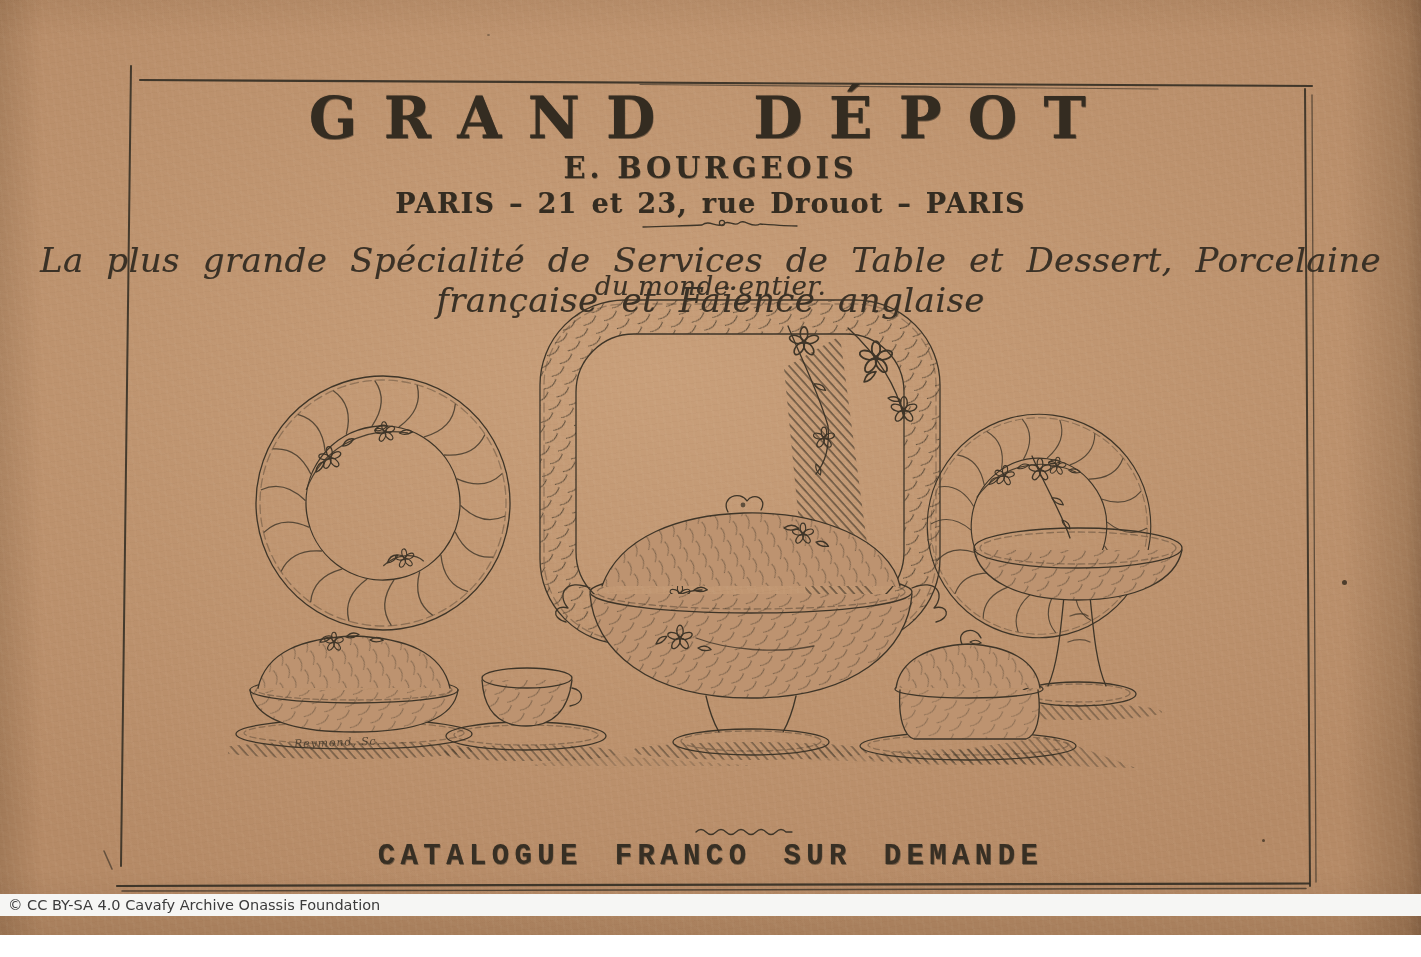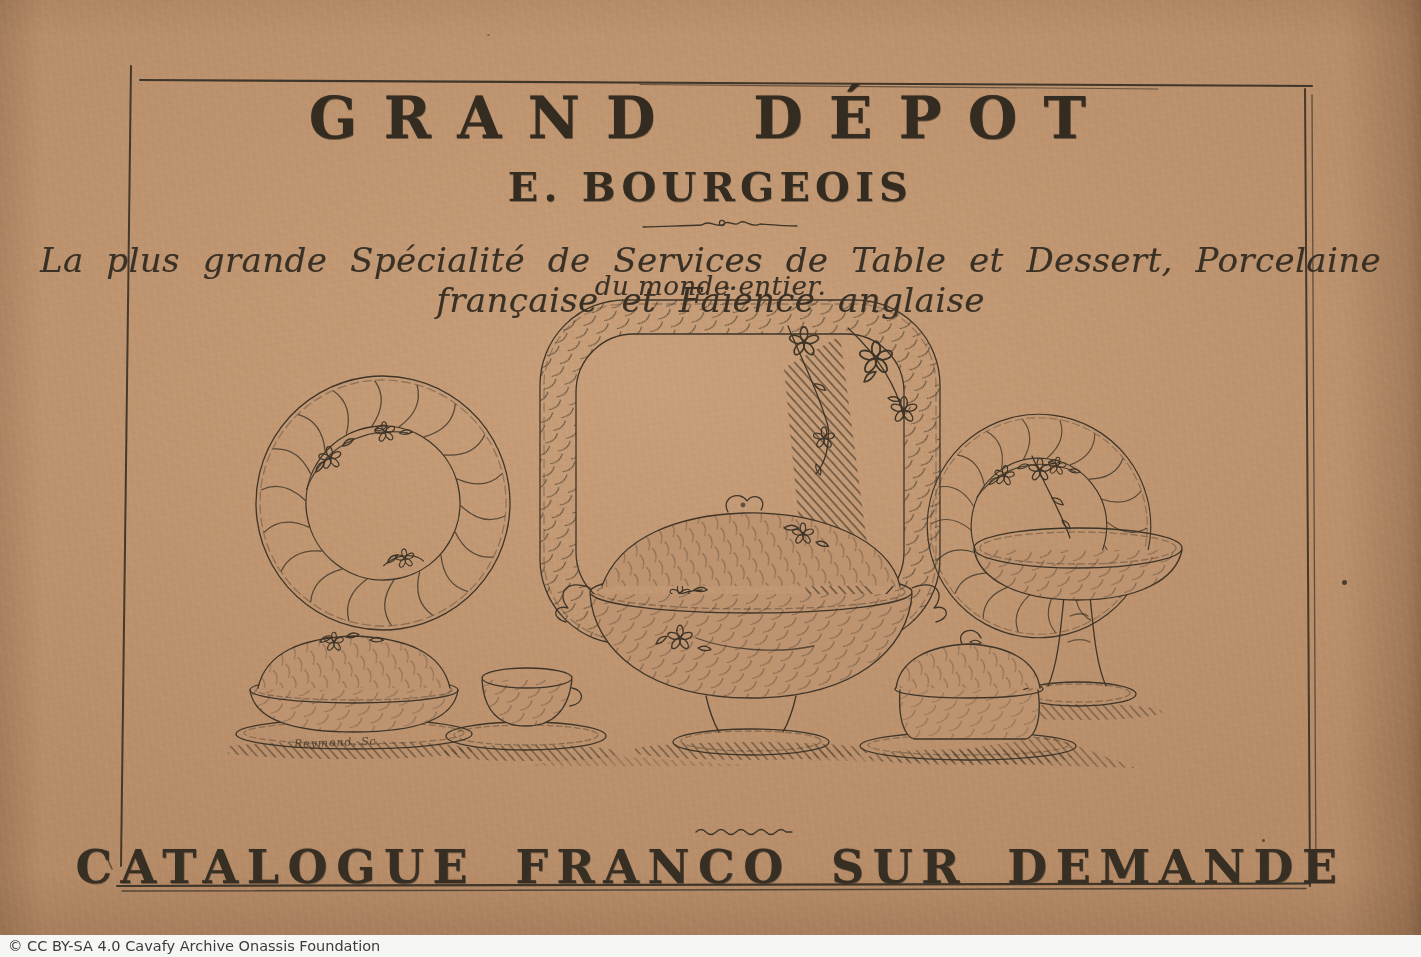--- a/index.html
+++ b/index.html
@@ -24,23 +24,22 @@
       repeating-linear-gradient(-7deg, rgba(74,50,28,.05) 0 1px, rgba(0,0,0,0) 1px 6px),
       repeating-linear-gradient(31deg, rgba(255,244,226,.04) 0 3px, rgba(0,0,0,0) 3px 11px);
   }
   .speck{position:absolute;border-radius:50%;background:#33291d;}
   .txt{position:absolute;left:0;width:1421px;text-align:center;color:#342c21;}
   .title{
     top:84px;font-size:57px;font-weight:bold;letter-spacing:.46em;word-spacing:.45em;
     text-shadow:.6px .7px 0 rgba(52,44,33,.55), 0 0 1px rgba(52,44,33,.35);
   }
   .subtitle{
-    top:151px;font-size:40px;font-weight:bold;letter-spacing:.13em;
+    top:151px;font-size:29px;font-weight:bold;letter-spacing:.13em;
     text-shadow:.5px .5px 0 rgba(52,44,33,.45);
-    margin-top:12px;
   }
   .address{
     top:188px;font-size:27px;font-weight:bold;letter-spacing:.045em;word-spacing:.12em;
     text-shadow:.4px .4px 0 rgba(52,44,33,.4);
   }
   .tagline1{
     top:240px;font-size:34px;font-style:italic;font-weight:500;letter-spacing:.012em;word-spacing:.34em;
     color:#3a3126;text-shadow:.4px .4px 0 rgba(58,49,38,.35);
   }
   .tagline2{
@@ -51,32 +50,32 @@
     top:769px;font-family:"DejaVu Sans", sans-serif;font-size:27px;font-weight:700;
     letter-spacing:.02em;word-spacing:.42em;color:#37302a;
     text-shadow:.4px .5px 0 rgba(55,48,42,.4);
   }
   .models{
     top:805px;font-family:"DejaVu Sans", sans-serif;font-size:19px;font-weight:700;
     letter-spacing:.14em;word-spacing:.65em;color:#3a332c;
     text-shadow:.3px .4px 0 rgba(58,51,44,.4);
   }
   .catalogue{
-    top:840px;font-size:46px;font-weight:bold;letter-spacing:.185em;word-spacing:.32em;
-    color:#372f24;text-shadow:.6px .6px 0 rgba(55,47,36,.5), 0 0 1px rgba(55,47,36,.3);
+    top:840px;font-size:29px;font-weight:bold;letter-spacing:.185em;word-spacing:.32em;
+    color:#372f24;text-shadow:.6px .6px 0 rgba(55,47,36,.5), 0 0 1px rgba(55,47,36,.3);font-family:Liberation Mono, monospace;
   }
   .signature{
     position:absolute;left:294px;top:736px;font-size:11px;font-style:italic;
     color:#43392b;transform:rotate(-2deg);letter-spacing:.08em;opacity:.85;
   }
   .ornament{position:absolute;left:640px;top:214px;}
   .wavy{position:absolute;left:694px;top:826px;}
   .frame-svg,.illus-svg{position:absolute;pointer-events:none;}
   .footer{
-    position:absolute;left:0;top:935px;width:1421px;height:22px;background:#f6f6f4;
+    position:absolute;left:0;top:894px;width:1421px;height:22px;background:#f6f6f4;
     font-family:"DejaVu Sans", sans-serif;font-size:14.5px;color:#3b3b3b;
     display:flex;align-items:center;padding-left:8px;box-sizing:border-box;
   }
   .ln{stroke:#3e3528;fill:none;stroke-width:1.3;stroke-linecap:round;stroke-linejoin:round;}
 </style>
 </head>
 <body>
 
 <div class="page">
 
@@ -88,20 +87,21 @@
       <path d="M104,851 L112,869" stroke-width="1.6" opacity=".6"></path>
       <path d="M1305,89 L1310,886" stroke-width="2" opacity=".85"></path>
       <path d="M1312,95 L1316,882" stroke-width="1.3" opacity=".65"></path>
       <path d="M117,886 L1309,883.5" stroke-width="2.2" opacity=".88"></path>
       <path d="M122,891 L1306,888.5" stroke-width="1.5" opacity=".7"></path>
     </g>
   </svg>
 
   <div class="txt title">GRAND DÉPOT</div>
   <div class="txt subtitle">E. BOURGEOIS</div>
+  <div class="txt address">PARIS – 21 et 23, rue Drouot – PARIS</div>
 
   <svg class="ornament" width="160" height="22" viewBox="0 0 160 22">
     <path class="ln" d="M3,13 C30,12 48,12 62,11 C70,5 76,15 84,10 C87,5 94,13 99,9 C104,4 112,15 120,10 C134,11 148,12 157,12" stroke-width="1.7"></path>
     <circle cx="82" cy="9" r="2.6" fill="none" stroke="#3e3528" stroke-width="1.2"></circle>
   </svg>
 
   <div class="txt tagline1">La plus grande Spécialité de Services de Table et Dessert, Porcelaine française et Faïence anglaise</div>
   <div class="txt tagline2">du monde entier.</div>
 
   <svg class="illus-svg" style="left:228px;top:298px;" width="985" height="470" viewBox="0 0 985 470">

